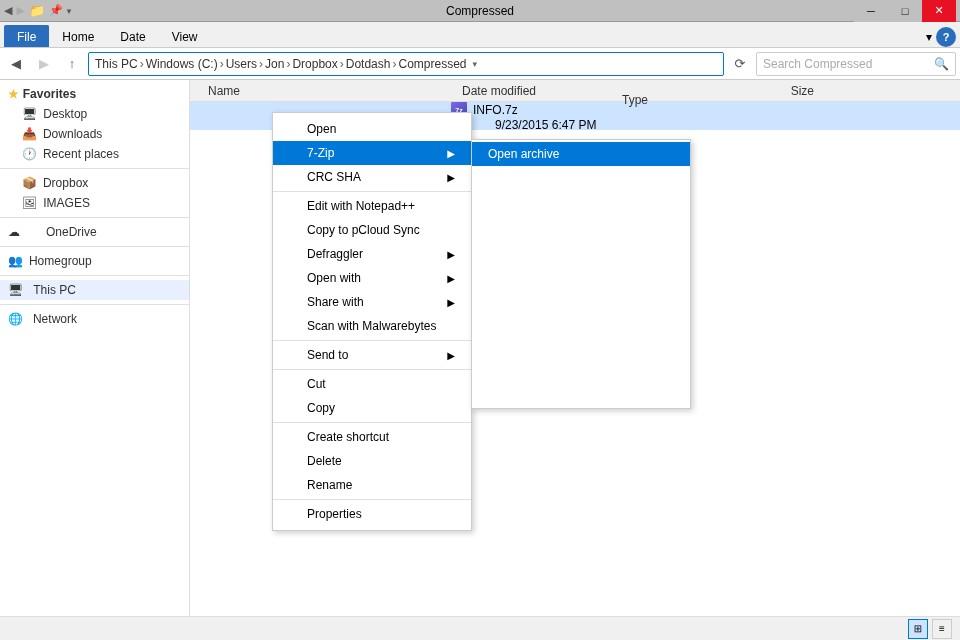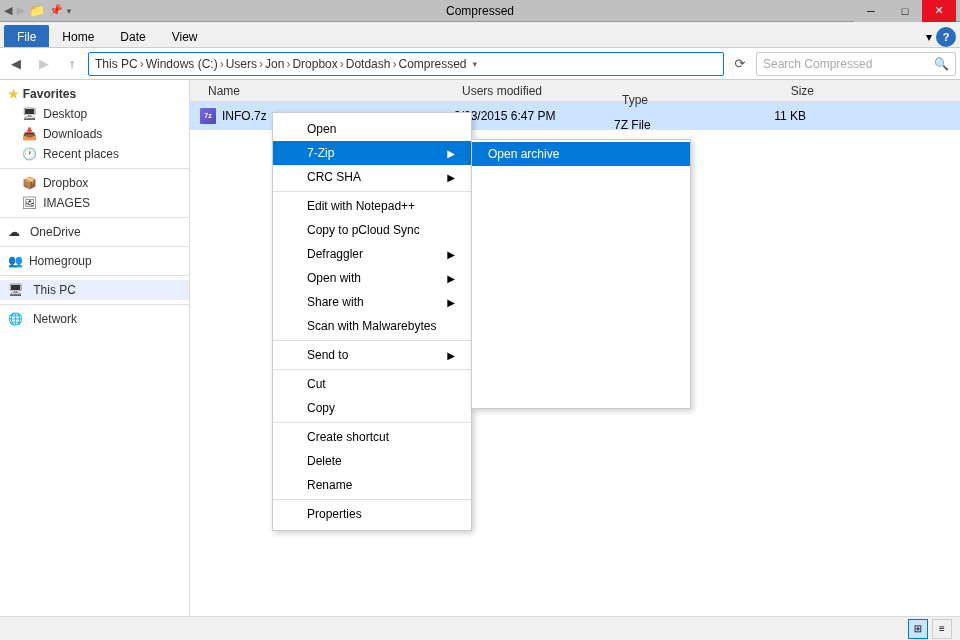--- a/index.html
+++ b/index.html
@@ -123,20 +123,21 @@
       position: sticky; top: 0; z-index: 1;
     }
     .col-name { width: 260px; padding-left: 6px; }
     .col-date { width: 160px; }
     .col-type { width: 120px; margin-top: 19px; }
     .col-size { width: 80px; text-align: right; padding-right: 8px; }
     .file-row {
       display: flex; align-items: center; height: 28px;
       padding: 0 4px; border-bottom: 1px solid transparent;
       cursor: default;
+      flex-direction: column;
     }
     .file-row.selected { background: #cce4ff; }
     .file-row .col-name { display: flex; align-items: center; gap: 6px; }
 
     
     .status-bar {
       height: 24px; background: #f0f0f0; border-top: 1px solid #ddd;
       display: flex; align-items: center; justify-content: flex-end;
       padding: 0 8px; gap: 4px;
     }
@@ -270,21 +271,21 @@
         <span style="color:#0061ff;">📦</span>
         <span>Dropbox</span>
       </div>
       <div class="sidebar-item">
         <span>🖼</span>
         <span>IMAGES</span>
       </div>
       <div class="sidebar-divider"></div>
       <div class="sidebar-item sidebar-item-special">
         <span>☁</span>
-        <span style="margin-left:4px;text-align:center;">OneDrive</span>
+        <span style="margin-left:20px;text-align:center;">OneDrive</span>
       </div>
       <div class="sidebar-divider"></div>
       <div class="sidebar-item sidebar-item-special">
         <span>👥</span>
         <span style="">Homegroup</span>
       </div>
       <div class="sidebar-divider"></div>
       <div class="sidebar-item sidebar-item-special this-pc-item">
         <span>🖥</span>
         <span style="margin-left:4px;">This PC</span>
@@ -292,21 +293,21 @@
       <div class="sidebar-divider"></div>
       <div class="sidebar-item sidebar-item-special">
         <span>🌐</span>
         <span style="margin-left:4px;">Network</span>
       </div>
     </div>
 
     <div class="file-area">
       <div class="file-list-header">
         <div class="col-name">Name</div>
-        <div class="col-date">Users modified</div>
+        <div class="col-date">Date modified</div>
         <div class="col-type">Type</div>
         <div class="col-size">Size</div>
       </div>
       <div class="file-row selected">
         <div class="col-name">
           <div class="file-icon-7z">7z</div>
           <span>INFO.7z</span>
         </div>
         <div class="col-date">9/23/2015 6:47 PM</div>
         <div class="col-type">7Z File</div>

